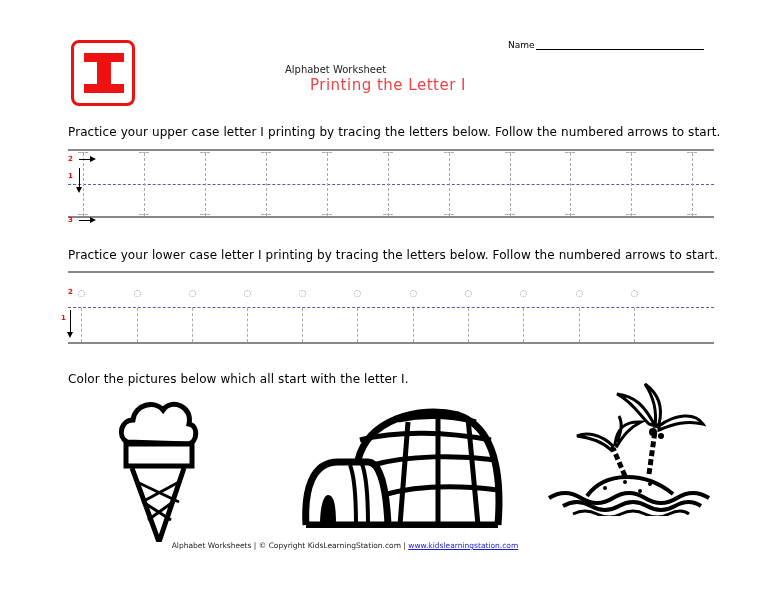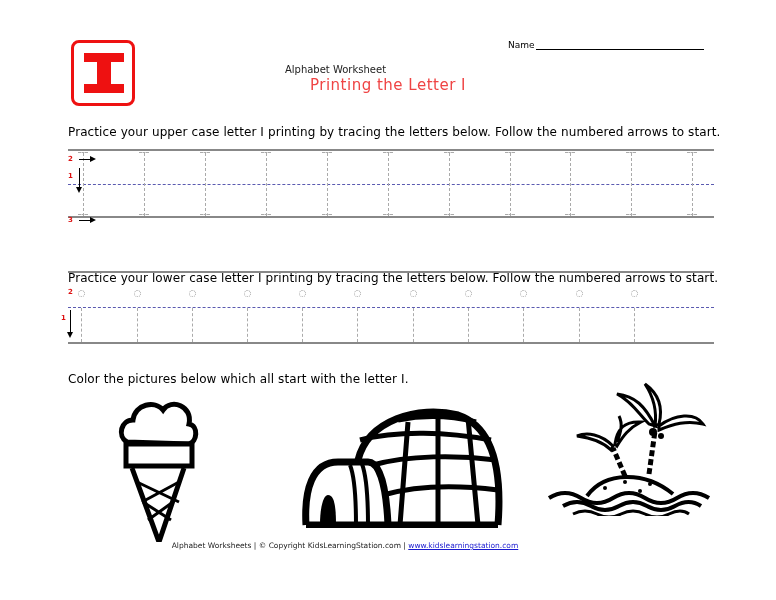--- a/index.html
+++ b/index.html
@@ -8,21 +8,21 @@
   .abs { position: absolute; }
   #logo { left: 71px; top: 40px; width: 64px; height: 66px; border: 3px solid #ee1111;
           border-radius: 8px; box-sizing: border-box; }
   #logo svg { position: absolute; left: 8px; top: 8px; }
   #name-label { left: 508px; top: 40px; font-size: 9px; text-align: center; }
   #name-line { left: 536px; top: 49px; width: 168px; border-bottom: 1px solid #000; }
   #subtitle { left: 0; width: 671px; top: 64px; text-align: center; font-size: 10px; color: #222; }
   #title { left: 0; width: 776px; top: 76px; text-align: center; font-size: 15px; color: #ef4444; letter-spacing: 0.5px; }
   .instr { left: 68px; font-size: 12px; letter-spacing: 0.1px; }
   #instr-upper { top: 125px; }
-  #instr-lower { top: 248px; margin-top: 23px; }
+  #instr-lower { top: 248px; }
   #instr-color { top: 372px; text-align: right; }
   .hline { left: 68px; width: 646px; height: 0; border-top: 2px solid #888; }
   .dline { left: 68px; width: 646px; height: 0; border-top: 1px dashed #5a5ab0; }
   .vdash { width: 0; border-left: 1px dashed #aaa; }
   .serif-top { width: 10px; height: 0; border-top: 1px dashed #aaa; }
   .dot { width: 5px; height: 5px; border: 1px dotted #aaa; border-radius: 50%; }
   .num { font-size: 7px; font-weight: bold; color: #dd1111; }
   .arrow-h { height: 0; border-top: 1px solid #000; }
   .arrow-head-r { width: 0; height: 0; border-top: 3px solid transparent; border-bottom: 3px solid transparent; border-left: 6px solid #000; }
   .arrow-v { width: 0; border-left: 1px solid #000; }

